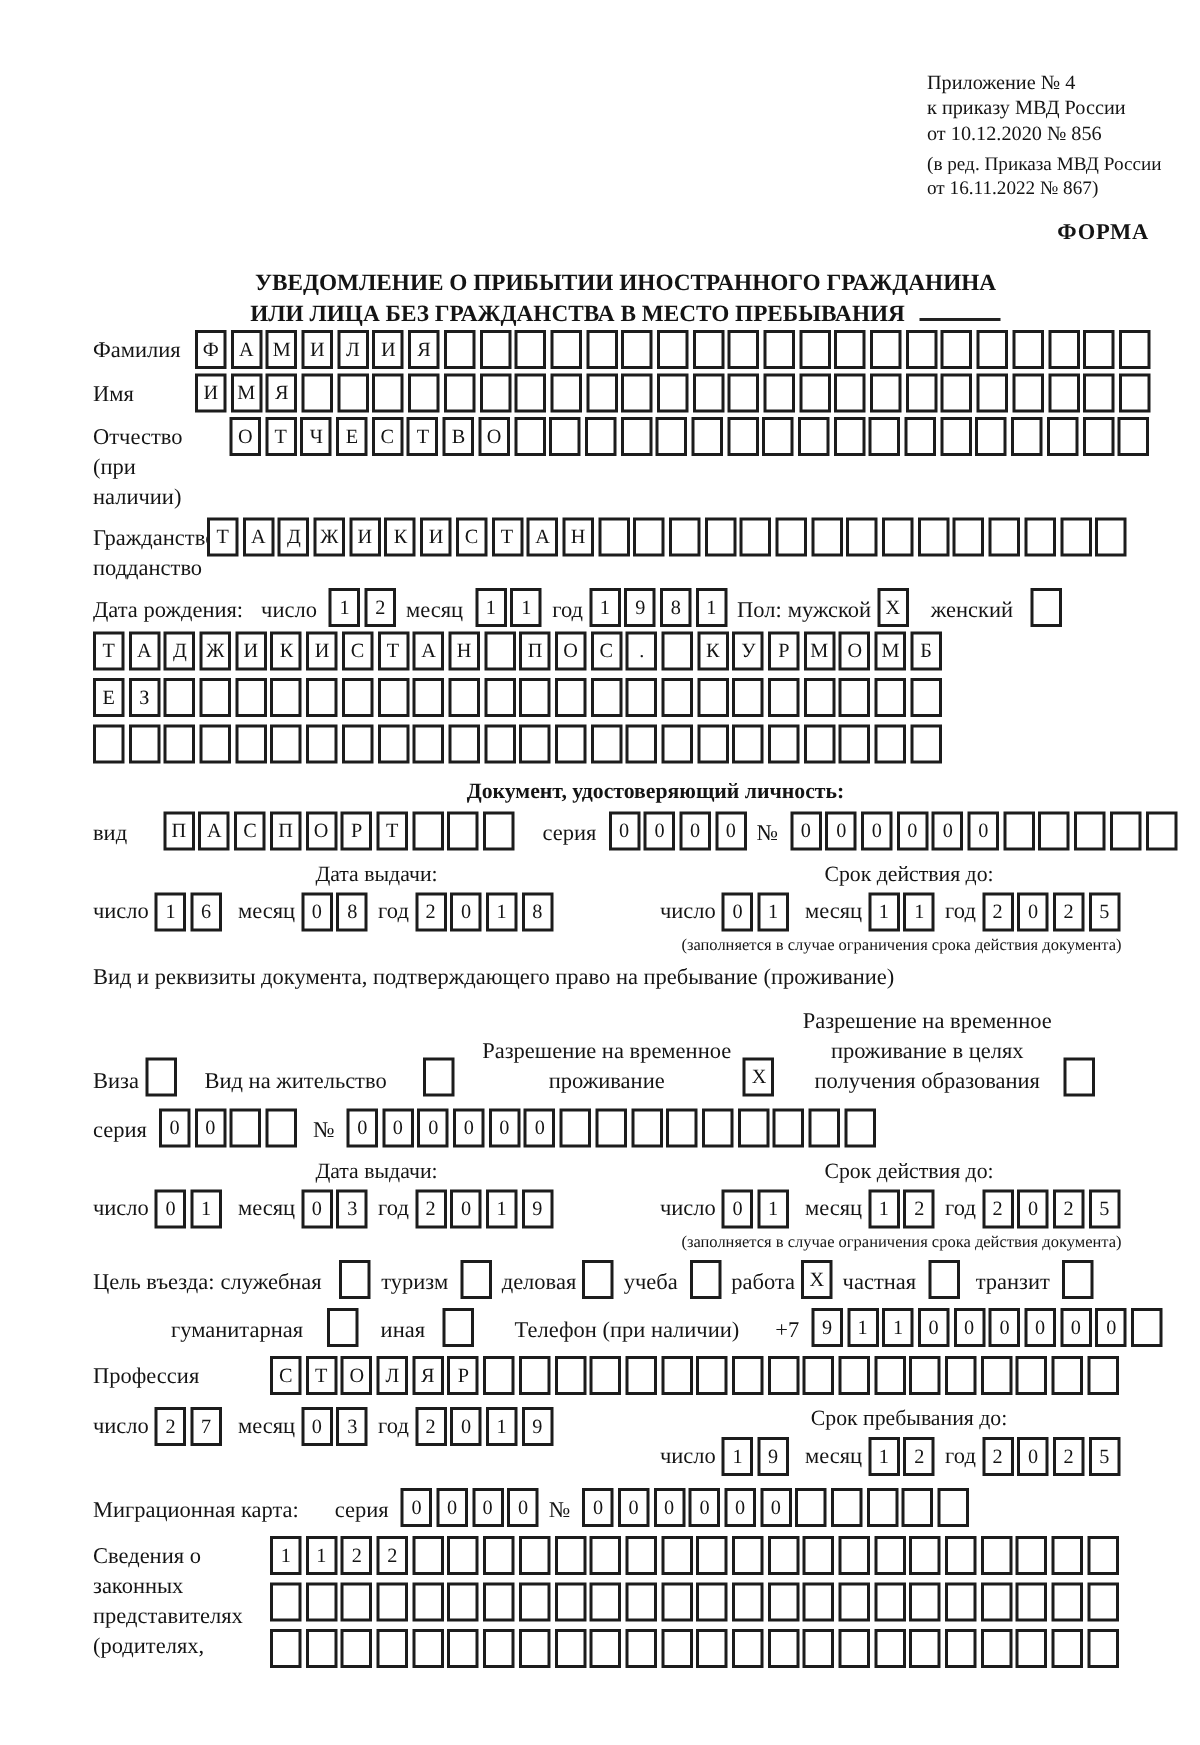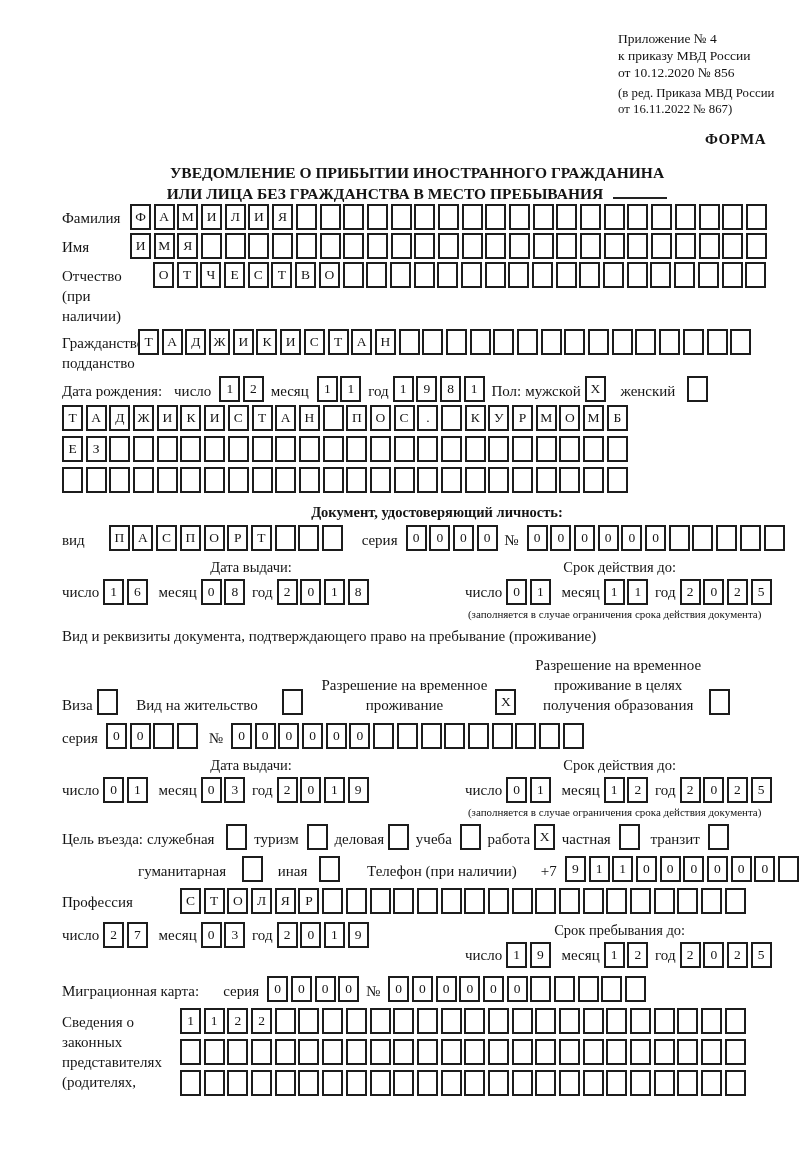--- a/index.html
+++ b/index.html
@@ -1,38 +1,38 @@
 <!DOCTYPE html>
 <html><head>
 <meta charset="utf-8">
 <style>
   html,body{margin:0;padding:0;background:#fff;}
   body{width:800px;height:1163px;font-family:"Liberation Serif","DejaVu Serif",serif;color:#141414;font-size:15px;overflow:hidden;}
-  .page{box-sizing:border-box;width:800px;height:1138px;padding:30px 28px 10px 62px;}
+  .page{box-sizing:border-box;width:800px;height:1138px;padding:46px 28px 10px 62px;}
   
   .appendix{margin-left:556px;white-space:nowrap;font-size:13.5px;line-height:17px;}
   .appendix .rev{font-size:12.8px;line-height:16px;}
   .appendix .rev-first{margin-top:4px;}
   .forma{text-align:right;font-weight:bold;font-size:15px;margin:14px 6px 0 0;letter-spacing:.5px;}
   .title{ text-align:center;font-weight:bold;font-size:15.5px;line-height:21px;margin-top:14px;}
   .blank-line{display:inline-block;width:54px;border-bottom:2px solid #222;height:13px;margin-left:10px;}
   .sec{ text-align:center;font-weight:bold;font-size:14.6px;margin:22px 0 16px -20px;white-space:nowrap;}
   
   .row{display:flex;align-items:flex-start;margin-bottom:3px;}
   .lblcol{flex:none;line-height:20px;padding-top:4px;}
   .w68{width:68px;} .w91{width:91px;} .w76{width:76px;} .w137{width:137px;} .w118{width:118px;}
   .boxes{display:flex;flex-wrap:nowrap;flex:none;}
   .cell{display:inline-flex;flex:none;align-items:center;justify-content:center;width:17px;height:22px;border:2px solid #1c1c1c;margin-right:2.7px;font-size:13.5px;background:#fff;box-sizing:content-box;}
   .inline{display:flex;align-items:center;}
   .gap4{width:4px;flex:none;} .gap8{width:8px;flex:none;} .gap12{width:12px;flex:none;} .gap16{width:16px;flex:none;} .gap24{width:24px;flex:none;}
   .stack{display:flex;flex-direction:column;}
   .stack .boxes{margin-bottom:5px;}
   .dochead{text-align:center;font-weight:bold;font-size:14.5px;margin:6px 0 4px 40px;}
   
-  .datepair{display:flex;margin-top:8px;gap:25px;}
+  .datepair{display:flex;margin-top:8px;}
   .dp-left{width:378px;flex:none;}
   .dp-right{flex:1;}
   .dp-head{text-align:center;font-size:14.5px;margin-bottom:3px;}
   .dp-row{display:flex;align-items:center;}
   .dp-note{font-size:11px;text-align:center;margin-top:3px;white-space:nowrap;margin-left:-10px;}
   .small-gap{margin-right:4px;}
   
   .optlbl{line-height:20px;padding-top:4px;flex:none;}
   .optblock{text-align:center;line-height:20px;padding-top:4px;flex:none;}
   .mt6{margin-top:6px;} .mt8{margin-top:8px;} .mt2{margin-top:2px;}
@@ -573,21 +573,21 @@
         <span class="cell"></span>
       </span>
     <span class="gap8"></span>
     <span class="optlbl">транзит</span>
     <span class="gap8"></span>
     <span class="boxes">
         <span class="cell"></span>
       </span>
   </div>
 
-  <div class="row inline mt6" style="margin-left:76px;">
+  <div class="row inline mt6" style="margin-left:52px;">
     <span class="optlbl">гуманитарная</span>
     <span class="gap16"></span>
     <span class="boxes">
         <span class="cell"></span>
       </span>
     <span class="gap12"></span>
     <span class="optlbl">иная</span>
     <span class="gap12"></span>
     <span class="boxes">
         <span class="cell"></span>

